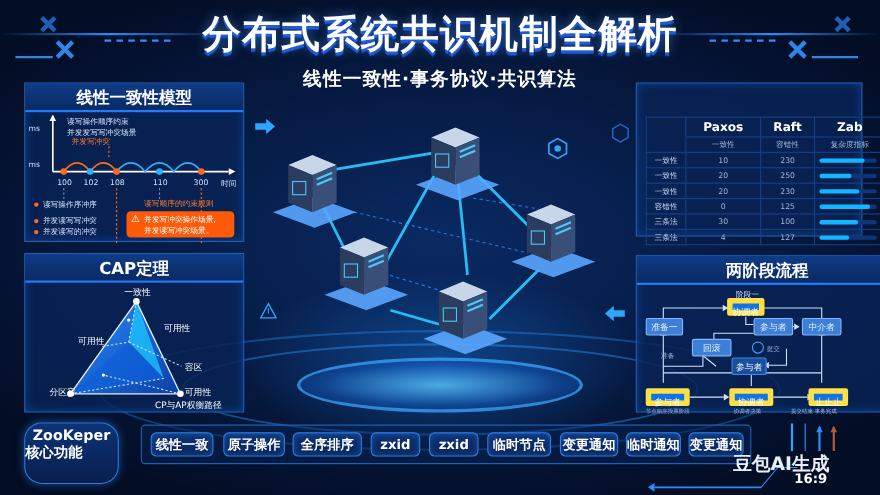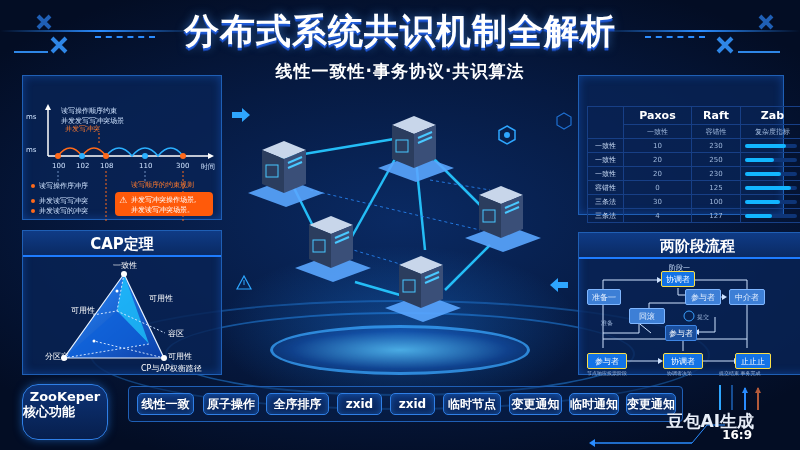--- a/index.html
+++ b/index.html
@@ -18,21 +18,21 @@
 .panel .ph{height:26px;text-align:center;font-size:15px;font-weight:bold;line-height:26px;background:linear-gradient(180deg,#0f3b86,#0a2a63);border-bottom:2px solid #1e7cff}
 .sm{font-size:7px;color:#cfe3ff;position:absolute;white-space:nowrap}
 .dot{position:absolute;width:4px;height:4px;border-radius:50%;background:#ff6a1a}
 table.alg{position:absolute;left:8px;top:30px;width:218px;border-collapse:collapse;font-size:7px}
 table.alg td{border:1px solid #173f86;text-align:center;height:14px;color:#9fb8dc}
 table.alg tr.h1 td{font-size:11px;font-weight:bold;color:#fff;height:18px}
 table.alg td.rl{color:#c9dbf5}
 .bar{height:4px;border-radius:2px;background:#0e3577;position:relative;width:52px;margin-left:4px}
 .bar i{position:absolute;left:0;top:0;height:4px;border-radius:2px;background:#12b6ff}
 .fbox{position:absolute;height:16px;font-size:8px;line-height:16px;text-align:center;border-radius:2px;color:#fff;white-space:nowrap}
-.fb1{background:#1373e6;border:1px solid #fde047}
+.fb1{background:#1373e6;border:5px solid #fde047}
 .fb2{background:#3d7fd6;border:1px solid #7fb6ff;color:#e6f0ff}
 .fb3{background:#1a4f9e;border:1px solid #3e86e6}
 .chip{position:absolute;top:393px;height:22px;line-height:20px;font-size:12px;font-weight:bold;color:#fff;text-align:center;border:1px solid #2f7fe6;border-radius:5px;background:linear-gradient(180deg,#0d3377,#0a2558);box-shadow:0 0 6px rgba(40,140,255,.4) inset}
 .server{position:absolute}
 .footer-mark{position:absolute;right:46px;top:410px;font-size:17px;font-weight:bold;color:#e8eef8}
 .ratio{position:absolute;right:48px;top:428px;font-size:12px;font-weight:bold;color:#fff}
 svg{position:absolute;overflow:visible}
 </style>
 </head>
 <body>
@@ -54,20 +54,21 @@
 <svg style="left:720px;top:8px" width="50" height="50">
   <path d="M40 8 L52 20 M52 8 L40 20" stroke="#1f5fb5" stroke-width="4"></path>
   <path d="M-2 30 L12 44 M12 30 L-2 44" stroke="#2e86e6" stroke-width="4"></path>
   <line x1="18" y1="44" x2="60" y2="44" stroke="#2e86e6" stroke-width="2"></line>
 </svg>
 
 <div class="title">分布式系统共识机制全解析</div>
 <div class="subtitle">线性一致性·事务协议·共识算法</div>
 
 <div class="panel" style="left:22px;top:75px;width:200px;height:145px">
+  <div class="ph">线性一致性模型</div>
   <span class="sm" style="left:38px;top:30px">读写操作顺序约束</span>
   <span class="sm" style="left:38px;top:40px">并发发写写冲突场景</span>
   <span class="sm" style="left:3px;top:37px">ms</span>
   <span class="sm" style="left:3px;top:70px">ms</span>
   <span class="sm" style="left:42px;top:48px;color:#ff7a2e">并发写冲突</span>
   <svg style="left:0;top:0" width="200" height="145">
     <line x1="25" y1="80" x2="185" y2="80" stroke="#fff" stroke-width="1.5"></line>
     <polygon points="185,77 191,80 185,83" fill="#fff"></polygon>
     <line x1="25" y1="80" x2="25" y2="32" stroke="#fff" stroke-width="1.5"></line>
     <polygon points="22,34 25,28 28,34" fill="#fff"></polygon>

